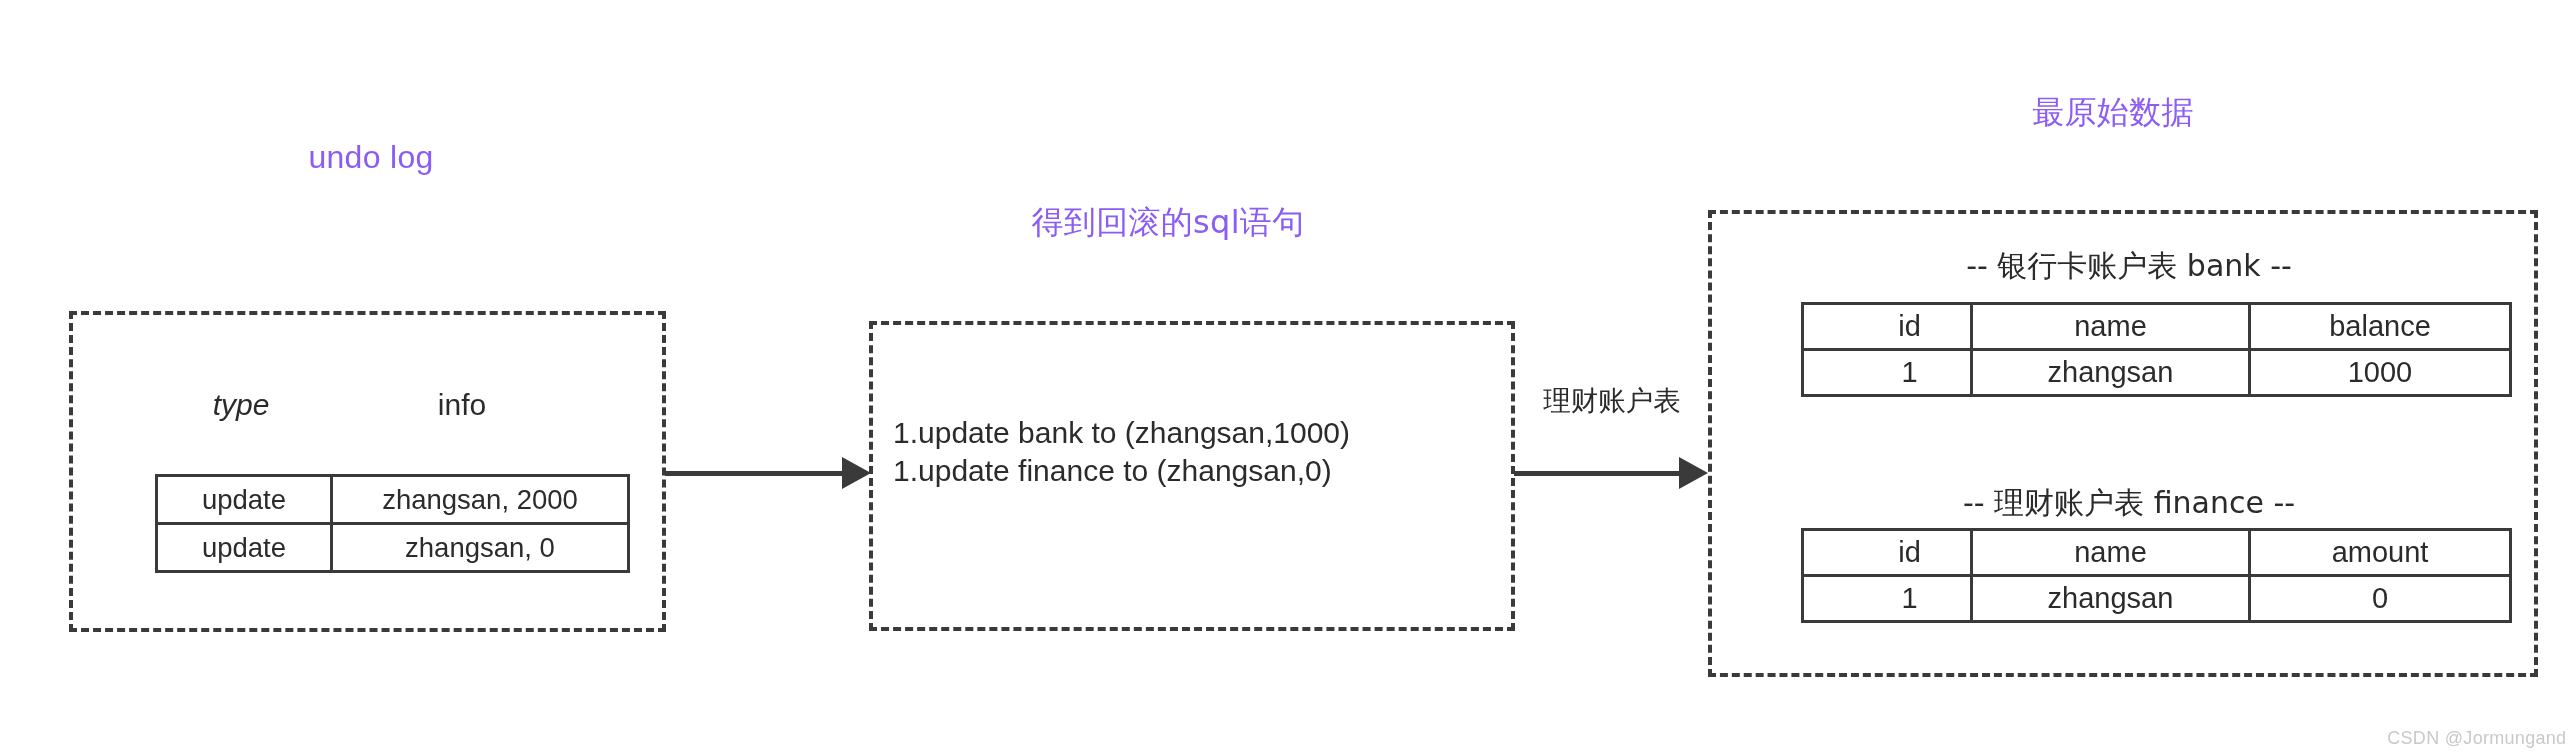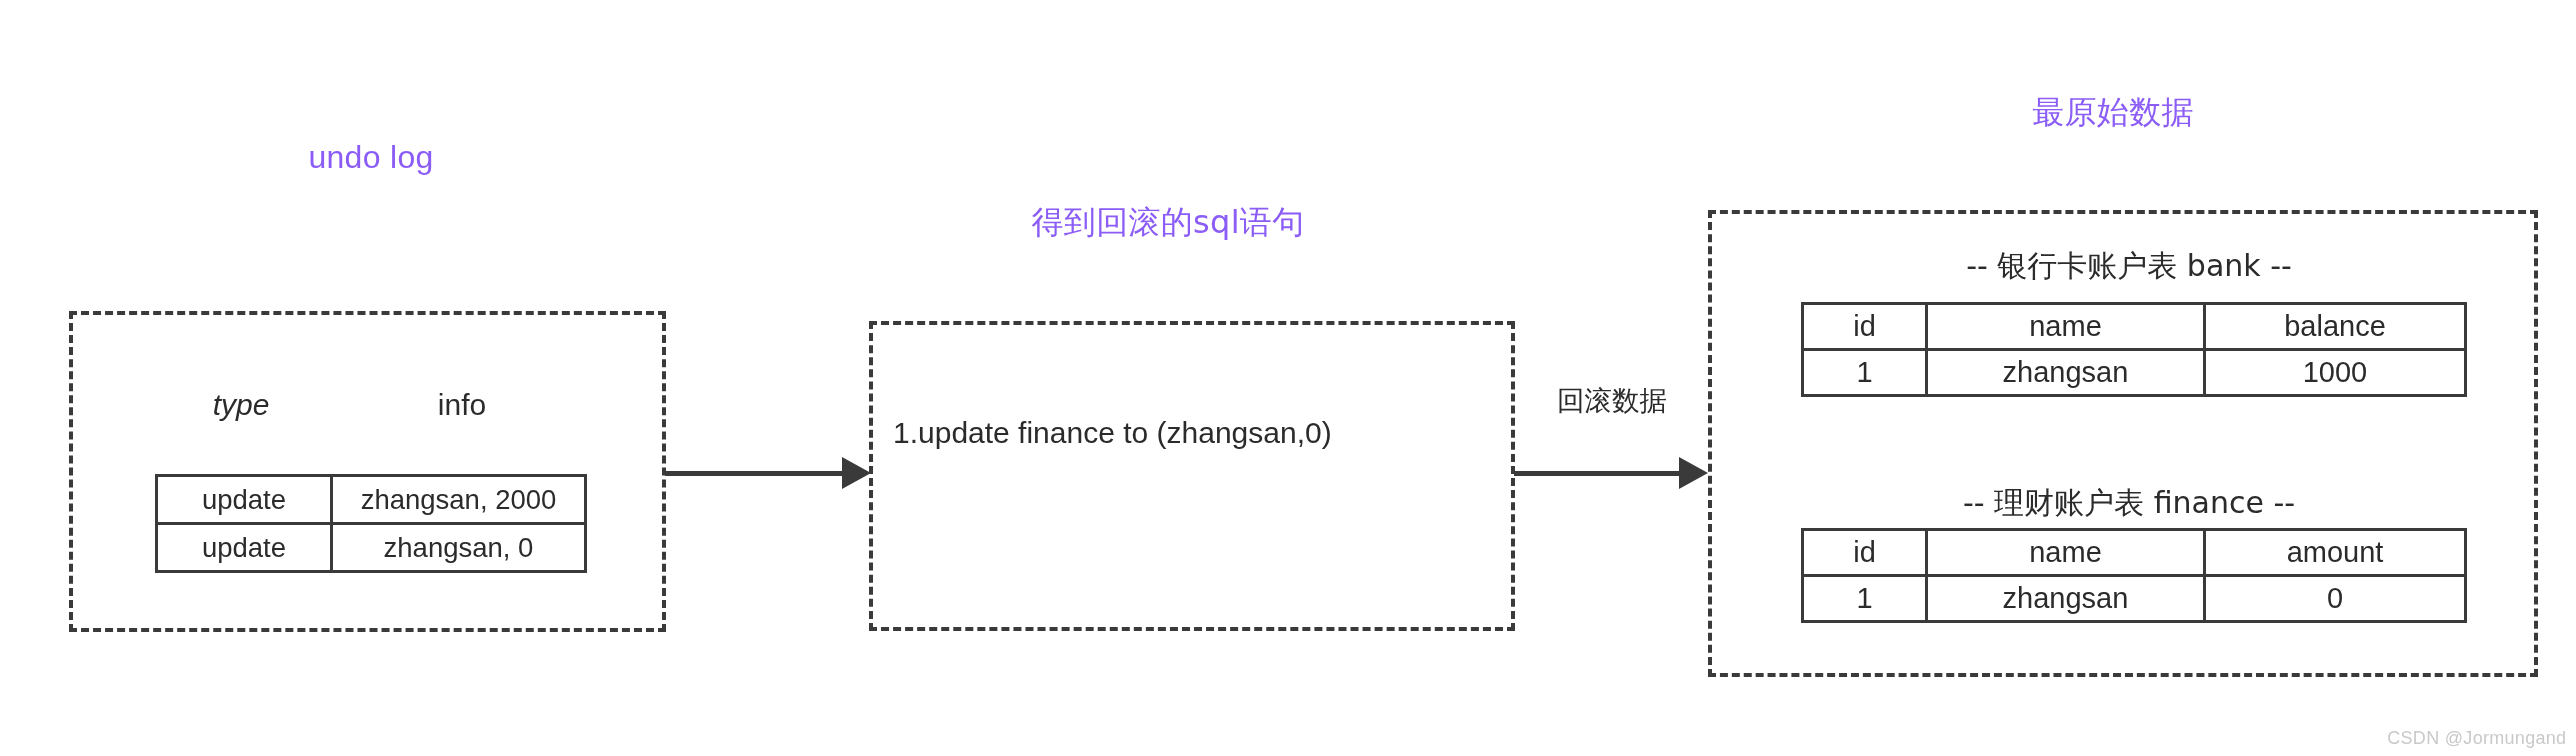--- a/index.html
+++ b/index.html
@@ -57,35 +57,35 @@
     vertical-align: middle;
     font-size: 27.5px;
     color: #2b2b2b;
     padding: 0;
     height: 43px;
     line-height: 1;
     background: #ffffff;
   }
 
   
-  #undo-table { left: 155px; top: 474px; width: 432px; }
+  #undo-table { left: 155px; top: 474px; width: 475px; }
   #undo-table td { height: 45px; font-size: 27.5px; }
   #undo-table td.col-type { width: 172px; }
 
   
   .float-head {
     position: absolute;
     font-size: 30px;
     transform: translateX(-50%);
     color: #2b2b2b;
   }
 
   
   .data-table { width: 654px; }
-  .data-table td.c-id   { width: 121px; }
+  .data-table td.c-id   { width: 121px; padding-left: 45px; }
   .data-table td.c-name { width: 275px; margin-left: 24px; }
   .data-table td.c-val  { width: 258px; }
   #bank-table    { left: 1801px; top: 302px; }
   #finance-table { left: 1801px; top: 528px; }
   .data-table td { height: 43px; font-size: 29px; }
 
   .table-caption {
     position: absolute;
     font-size: 30px;
     transform: translateX(-50%);
@@ -178,24 +178,25 @@
   <div class="arrow" id="arrow-1">
     <div class="shaft"></div>
     <div class="head"></div>
   </div>
 
   <div class="label section-title cn" style="left:1168px; top:206px;">得到回滚的sql语句</div>
 
   <div class="dashed-box" id="sql-box" style="left:869px; top:321px; width:646px; height:310px;"></div>
 
   <div id="sql-text">
+    <div>1.update bank to (zhangsan,1000)</div>
     <div>1.update finance to (zhangsan,0)</div>
   </div>
 
-  <div class="arrow-label cn" style="left:1612px; top:383px;">回滚数据</div>
+  <div class="arrow-label cn" style="left:1612px; top:383px;">理财账户表</div>
   <div class="arrow" id="arrow-2">
     <div class="shaft"></div>
     <div class="head"></div>
   </div>
 
   <div class="label section-title cn" style="left:2113px; top:96px;">最原始数据</div>
 
   <div class="dashed-box" id="original-box" style="left:1708px; top:210px; width:830px; height:467px;"></div>
 
   <div class="table-caption cn" style="left:2129px; top:246px;">-- 银行卡账户表 bank --</div>

